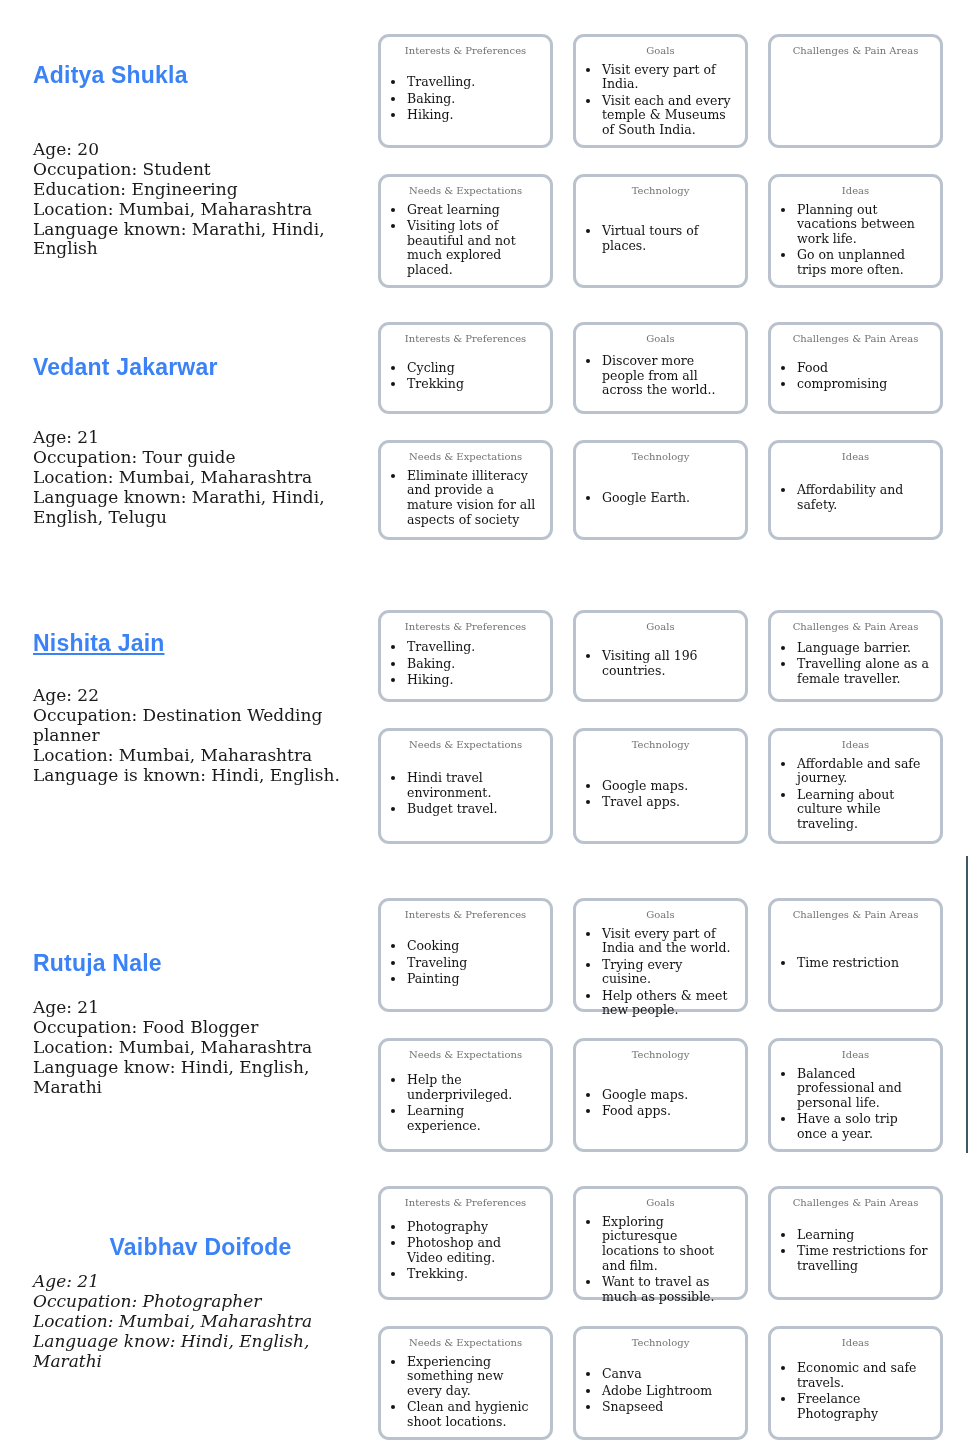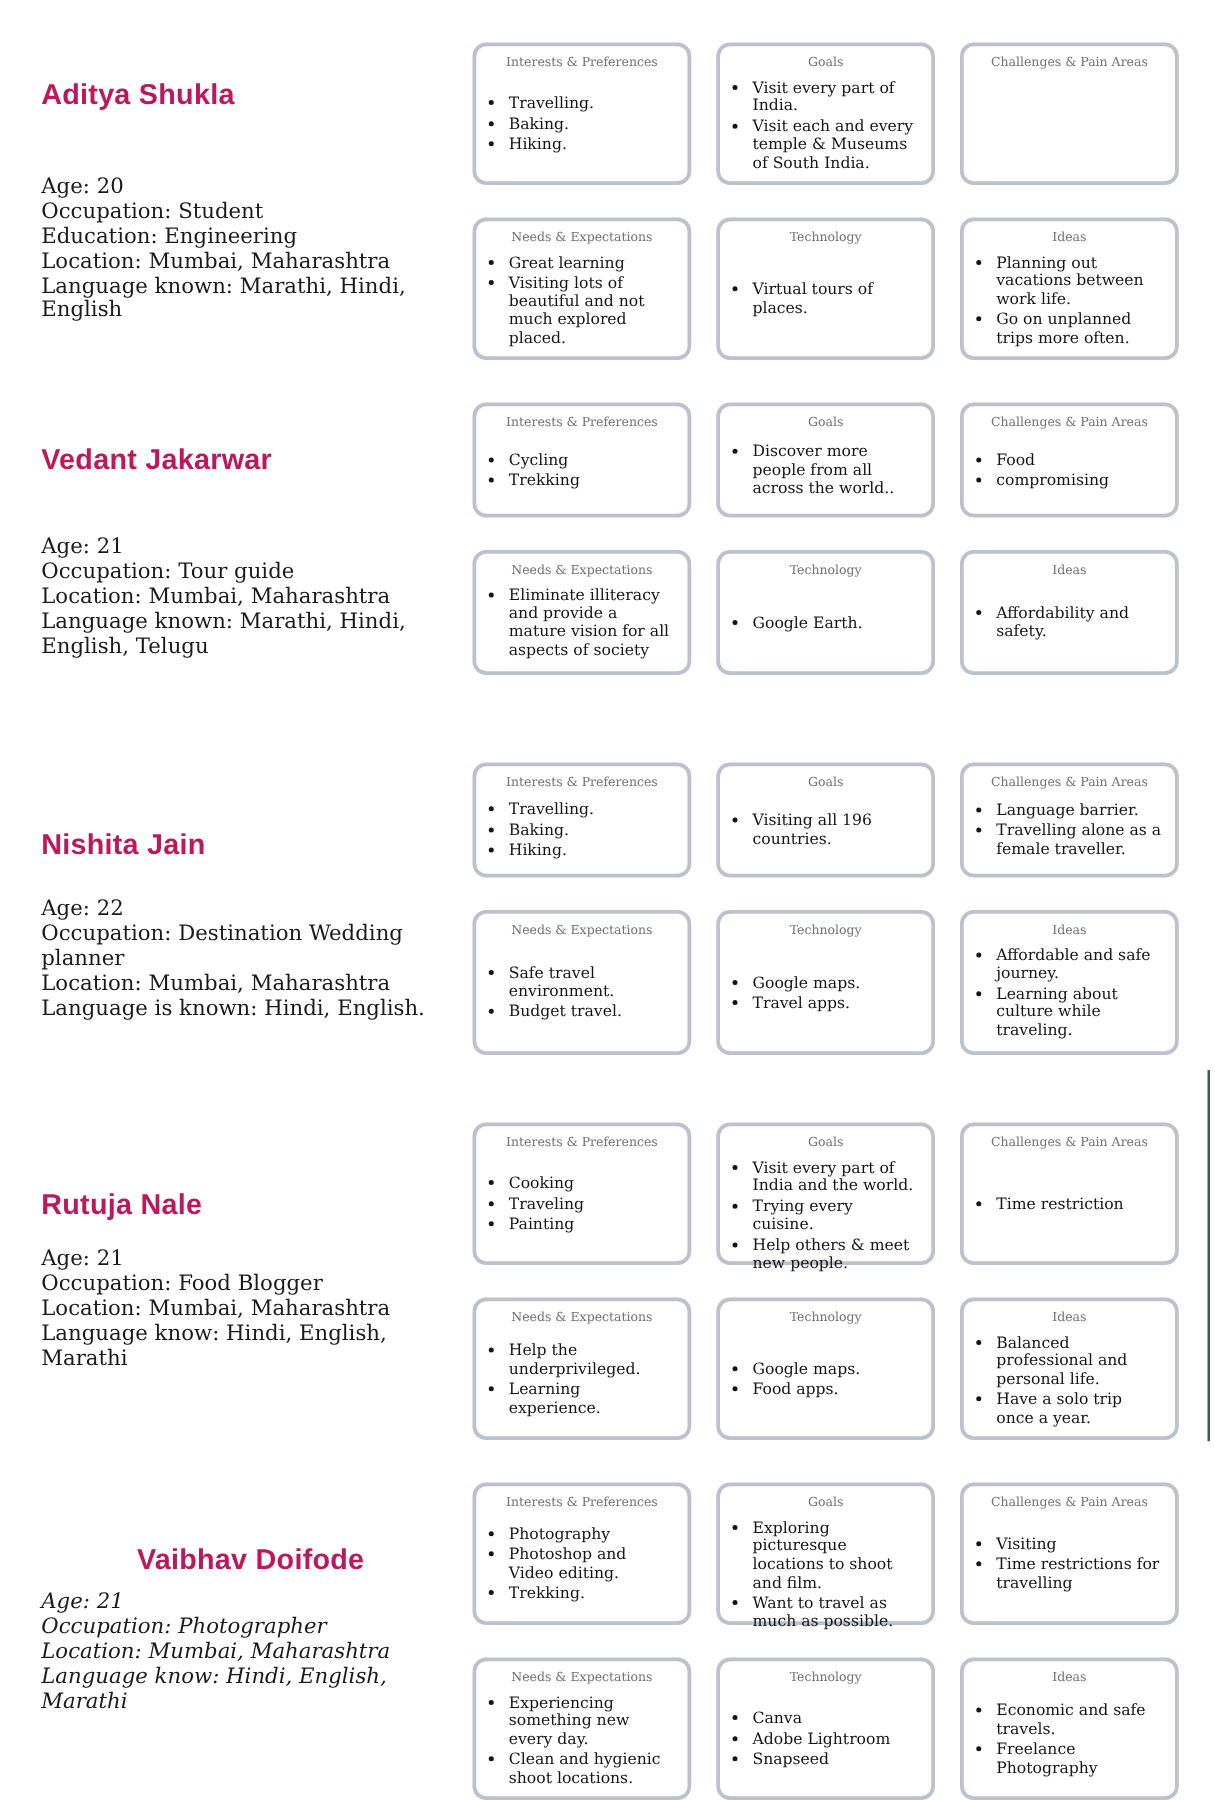--- a/index.html
+++ b/index.html
@@ -28,33 +28,33 @@
     padding-left: 33px;
     padding-right: 10px;
     flex-shrink: 0;
   }
   .persona-name {
     font-family: "Liberation Sans", "DejaVu Sans", sans-serif;
     font-weight: 700;
     font-size: 23px;
     line-height: 30px;
     letter-spacing: 0.2px;
-    color: #be185d;
+    color: #3b82f6;
   }
   .persona-bio {
     font-size: 17px;
     line-height: 1.17;
     color: #1a1a1a;
   }
   
   .section:nth-child(1) .persona-name { margin-top: 60px; }
   .section:nth-child(1) .persona-bio  { margin-top: 50px; }
   .section:nth-child(2) .persona-name { margin-top: 64px; }
   .section:nth-child(2) .persona-bio  { margin-top: 46px; }
-  .section:nth-child(3) .persona-name { margin-top: 84px; }
+  .section:nth-child(3) .persona-name { margin-top: 52px; text-decoration: underline; }
   .section:nth-child(3) .persona-bio  { margin-top: 28px; }
   .section:nth-child(4) .persona-name { margin-top: 84px; }
   .section:nth-child(4) .persona-bio  { margin-top: 20px; }
   .section:nth-child(5) .persona-name { margin-top: 80px; text-align: center; }
   .section:nth-child(5) .persona-bio  { margin-top: 10px; font-style: italic; }
 
   .cards-col {
     padding-top: 34px;
     display: grid;
     grid-template-columns: repeat(3, 175px);
@@ -285,21 +285,21 @@
               <li>Language barrier.</li>
               <li>Travelling alone as a female traveller.</li>
             </ul>
     </div>
   </div>
 
   <div class="card" style="border-color: rgb(185, 194, 205);">
     <div class="card-title">Needs &amp; Expectations</div>
     <div class="card-body">
       <ul>
-              <li>Safe travel environment.</li>
+              <li>Hindi travel environment.</li>
               <li>Budget travel.</li>
             </ul>
     </div>
   </div>
 
   <div class="card" style="border-color: rgb(185, 194, 205);">
     <div class="card-title">Technology</div>
     <div class="card-body">
       <ul>
               <li>Google maps.</li>
@@ -423,21 +423,21 @@
               <li>Exploring picturesque locations to shoot and film.</li>
               <li>Want to travel as much as possible.</li>
             </ul>
     </div>
   </div>
 
   <div class="card" style="border-color: rgb(185, 194, 205);">
     <div class="card-title">Challenges &amp; Pain Areas</div>
     <div class="card-body">
       <ul>
-              <li>Visiting</li>
+              <li>Learning</li>
               <li>Time restrictions for travelling</li>
             </ul>
     </div>
   </div>
 
   <div class="card" style="border-color: rgb(185, 194, 205);">
     <div class="card-title">Needs &amp; Expectations</div>
     <div class="card-body">
       <ul>
               <li>Experiencing something new every day.</li>

